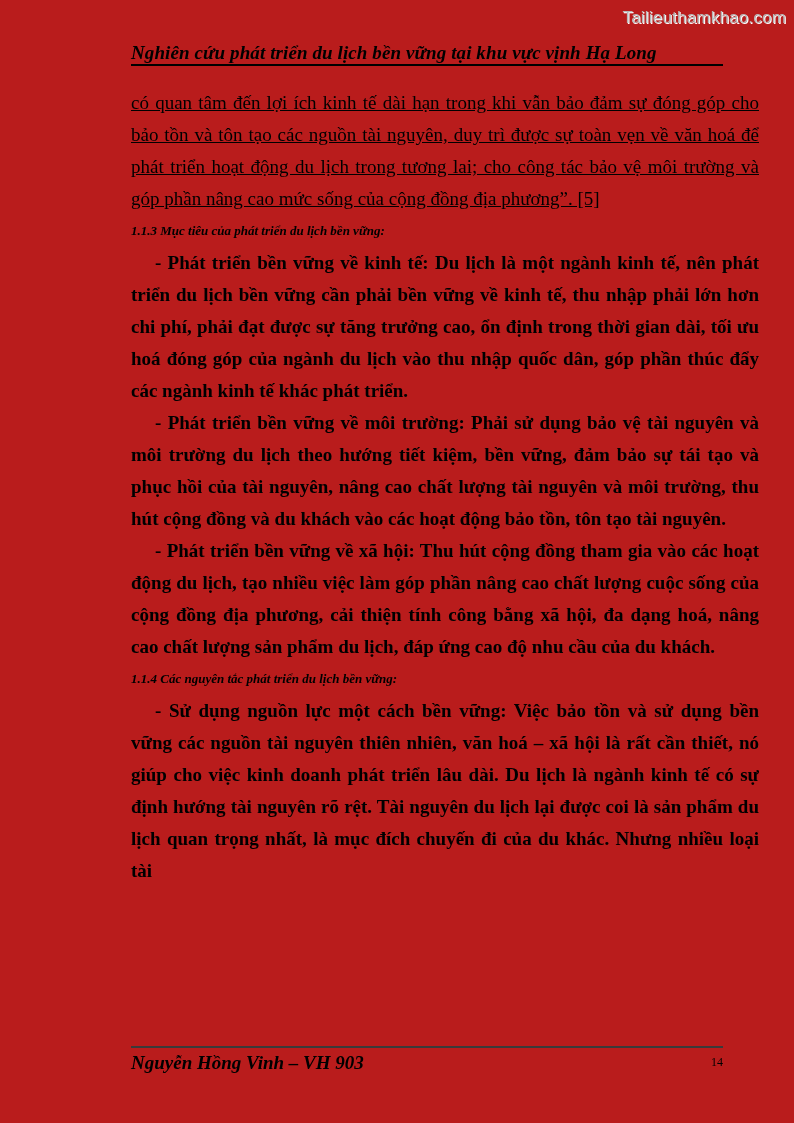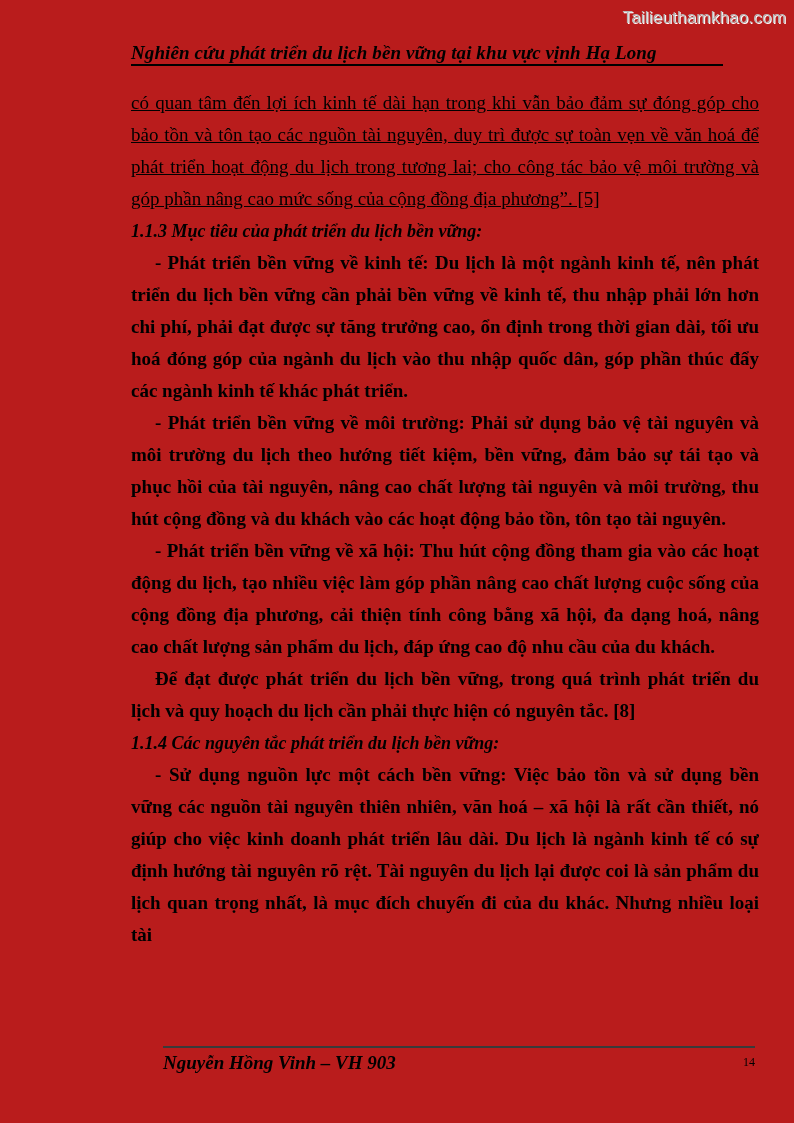--- a/index.html
+++ b/index.html
@@ -54,37 +54,36 @@
     line-height: 32px;
     text-align: justify;
   }
   .doc-body p { margin: 0; }
   .para-indent { text-indent: 24px; font-weight: bold; }
   .para-noindent { text-indent: 0; text-decoration: underline; }
   .section-heading {
     margin: 0;
     font-weight: bold;
     font-style: italic;
-    font-size: 18px;
+    font-size: 13px;
     line-height: 32px;
     text-align: left;
   }
 
   
   .page-footer {
     position: absolute;
     top: 1046px;
     left: 131px;
     width: 592px;
     border-top: 2px solid #3a3a3a;
     padding-top: 3px;
     display: flex;
     justify-content: space-between;
     align-items: flex-start;
-    margin-left: 32px;
   }
   .footer-author {
     font-weight: bold;
     font-style: italic;
     font-size: 19px;
     line-height: 24px;
   }
   .footer-page-number {
     font-size: 12px;
     line-height: 22px;
@@ -107,21 +106,20 @@
 
     <p class="section-heading">1.1.3 Mục tiêu của phát triển du lịch bền vững:</p>
 
     <p class="para-indent">- Phát triển bền vững về kinh tế: Du lịch là một ngành kinh tế, nên phát triển du lịch bền vững cần phải bền vững về kinh tế, thu nhập phải lớn hơn chi phí, phải đạt được sự tăng trưởng cao, ổn định trong thời gian dài, tối ưu hoá đóng góp của ngành du lịch vào thu nhập quốc dân, góp phần thúc đẩy các ngành kinh tế khác phát triển.</p>
 
     <p class="para-indent">- Phát triển bền vững về môi trường: Phải sử dụng bảo vệ tài nguyên và môi trường du lịch theo hướng tiết kiệm, bền vững, đảm bảo sự tái tạo và phục hồi của tài nguyên, nâng cao chất lượng tài nguyên và môi trường, thu hút cộng đồng và du khách vào các hoạt động bảo tồn, tôn tạo tài nguyên.</p>
 
     <p class="para-indent">- Phát triển bền vững về xã hội: Thu hút cộng đồng tham gia vào các hoạt động du lịch, tạo nhiều việc làm góp phần nâng cao chất lượng cuộc sống của cộng đồng địa phương, cải thiện tính công bằng xã hội, đa dạng hoá, nâng cao chất lượng sản phẩm du lịch, đáp ứng cao độ nhu cầu của du khách.</p>
 
 
-    <p class="para-indent">Để đạt được phát triển du lịch bền vững, trong quá trình phát triển du lịch và quy hoạch du lịch cần phải thực hiện có nguyên tắc. [8]</p>
 
     <p class="section-heading">1.1.4 Các nguyên tắc phát triển du lịch bền vững:</p>
 
     <p class="para-indent">- Sử dụng nguồn lực một cách bền vững: Việc bảo tồn và sử dụng bền vững các nguồn tài nguyên thiên nhiên, văn hoá – xã hội là rất cần thiết, nó giúp cho việc kinh doanh phát triển lâu dài. Du lịch là ngành kinh tế có sự định hướng tài nguyên rõ rệt. Tài nguyên du lịch lại được coi là sản phẩm du lịch quan trọng nhất, là mục đích chuyến đi của du khác. Nhưng nhiều loại tài</p>
   </div>
 
   <div class="page-footer">
     <span class="footer-author">Nguyễn Hồng Vinh – VH 903</span>
     <span class="footer-page-number">14</span>
   </div>

